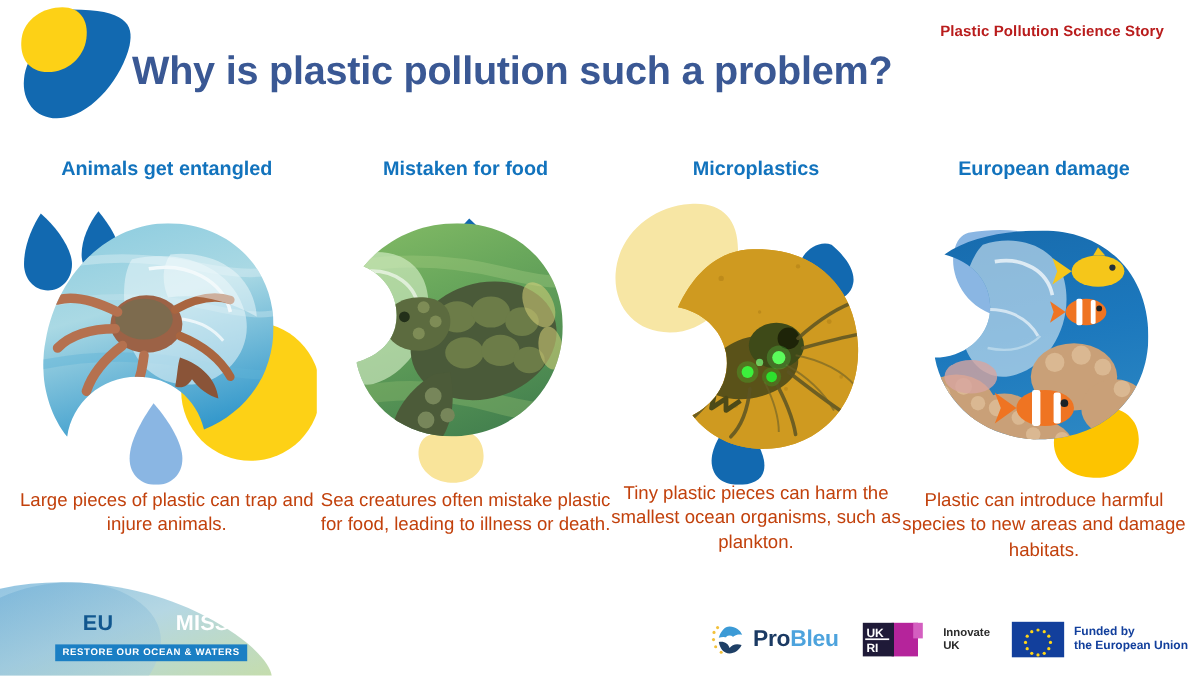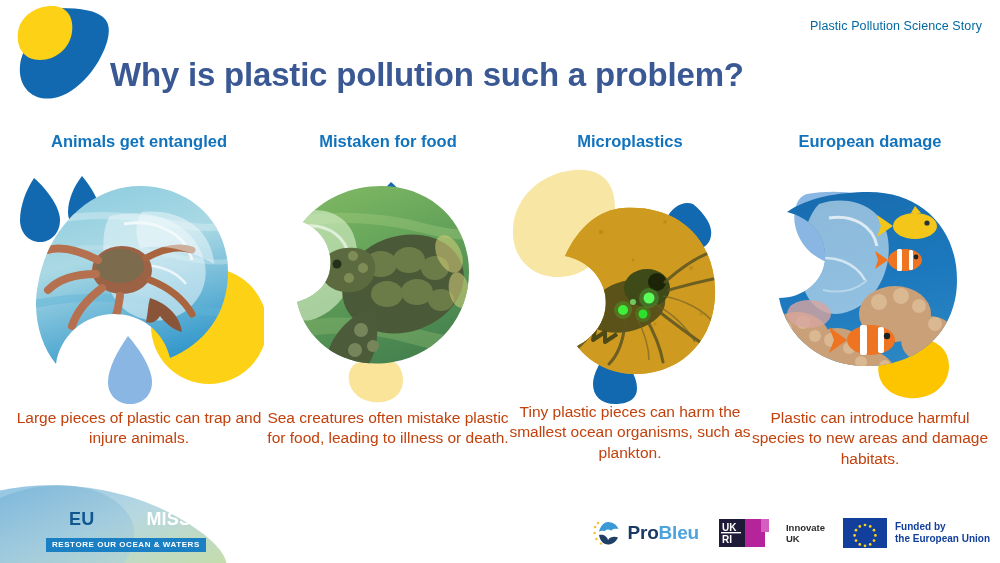--- a/index.html
+++ b/index.html
@@ -9,26 +9,26 @@
     font-family: "Liberation Sans", sans-serif;
     overflow: hidden;
   }
   .slide { position: relative; width: 1000px; height: 563px; background: #fff; }
 
   
   .brandmark { position: absolute; left: 8px; top: 2px; width: 110px; height: 100px; }
 
   
   .kicker {
-    position: absolute; right: 18px; top: 19px;
-    font-size: 12.5px; font-weight: normal; color: #0369a1;
+    position: absolute; right: 30px; top: 19px;
+    font-size: 12.5px; font-weight: bold; color: #b91c1c;
     letter-spacing: .1px; white-space: nowrap;
   }
   .title {
-    position: absolute; left: 110px; top: 56px;
+    position: absolute; left: 110px; top: 40px;
     font-size: 33px; font-weight: bold; color: #3a5894;
     letter-spacing: -.2px; white-space: nowrap;
   }
 
   
   .cols { position: absolute; left: 0; top: 130px; width: 1000px; height: 380px; }
   .col { position: absolute; top: 0; width: 250px; height: 380px; }
   .col.c0 { left: 14px; }
   .col.c1 { left: 263px; }
   .col.c2 { left: 505px; }

